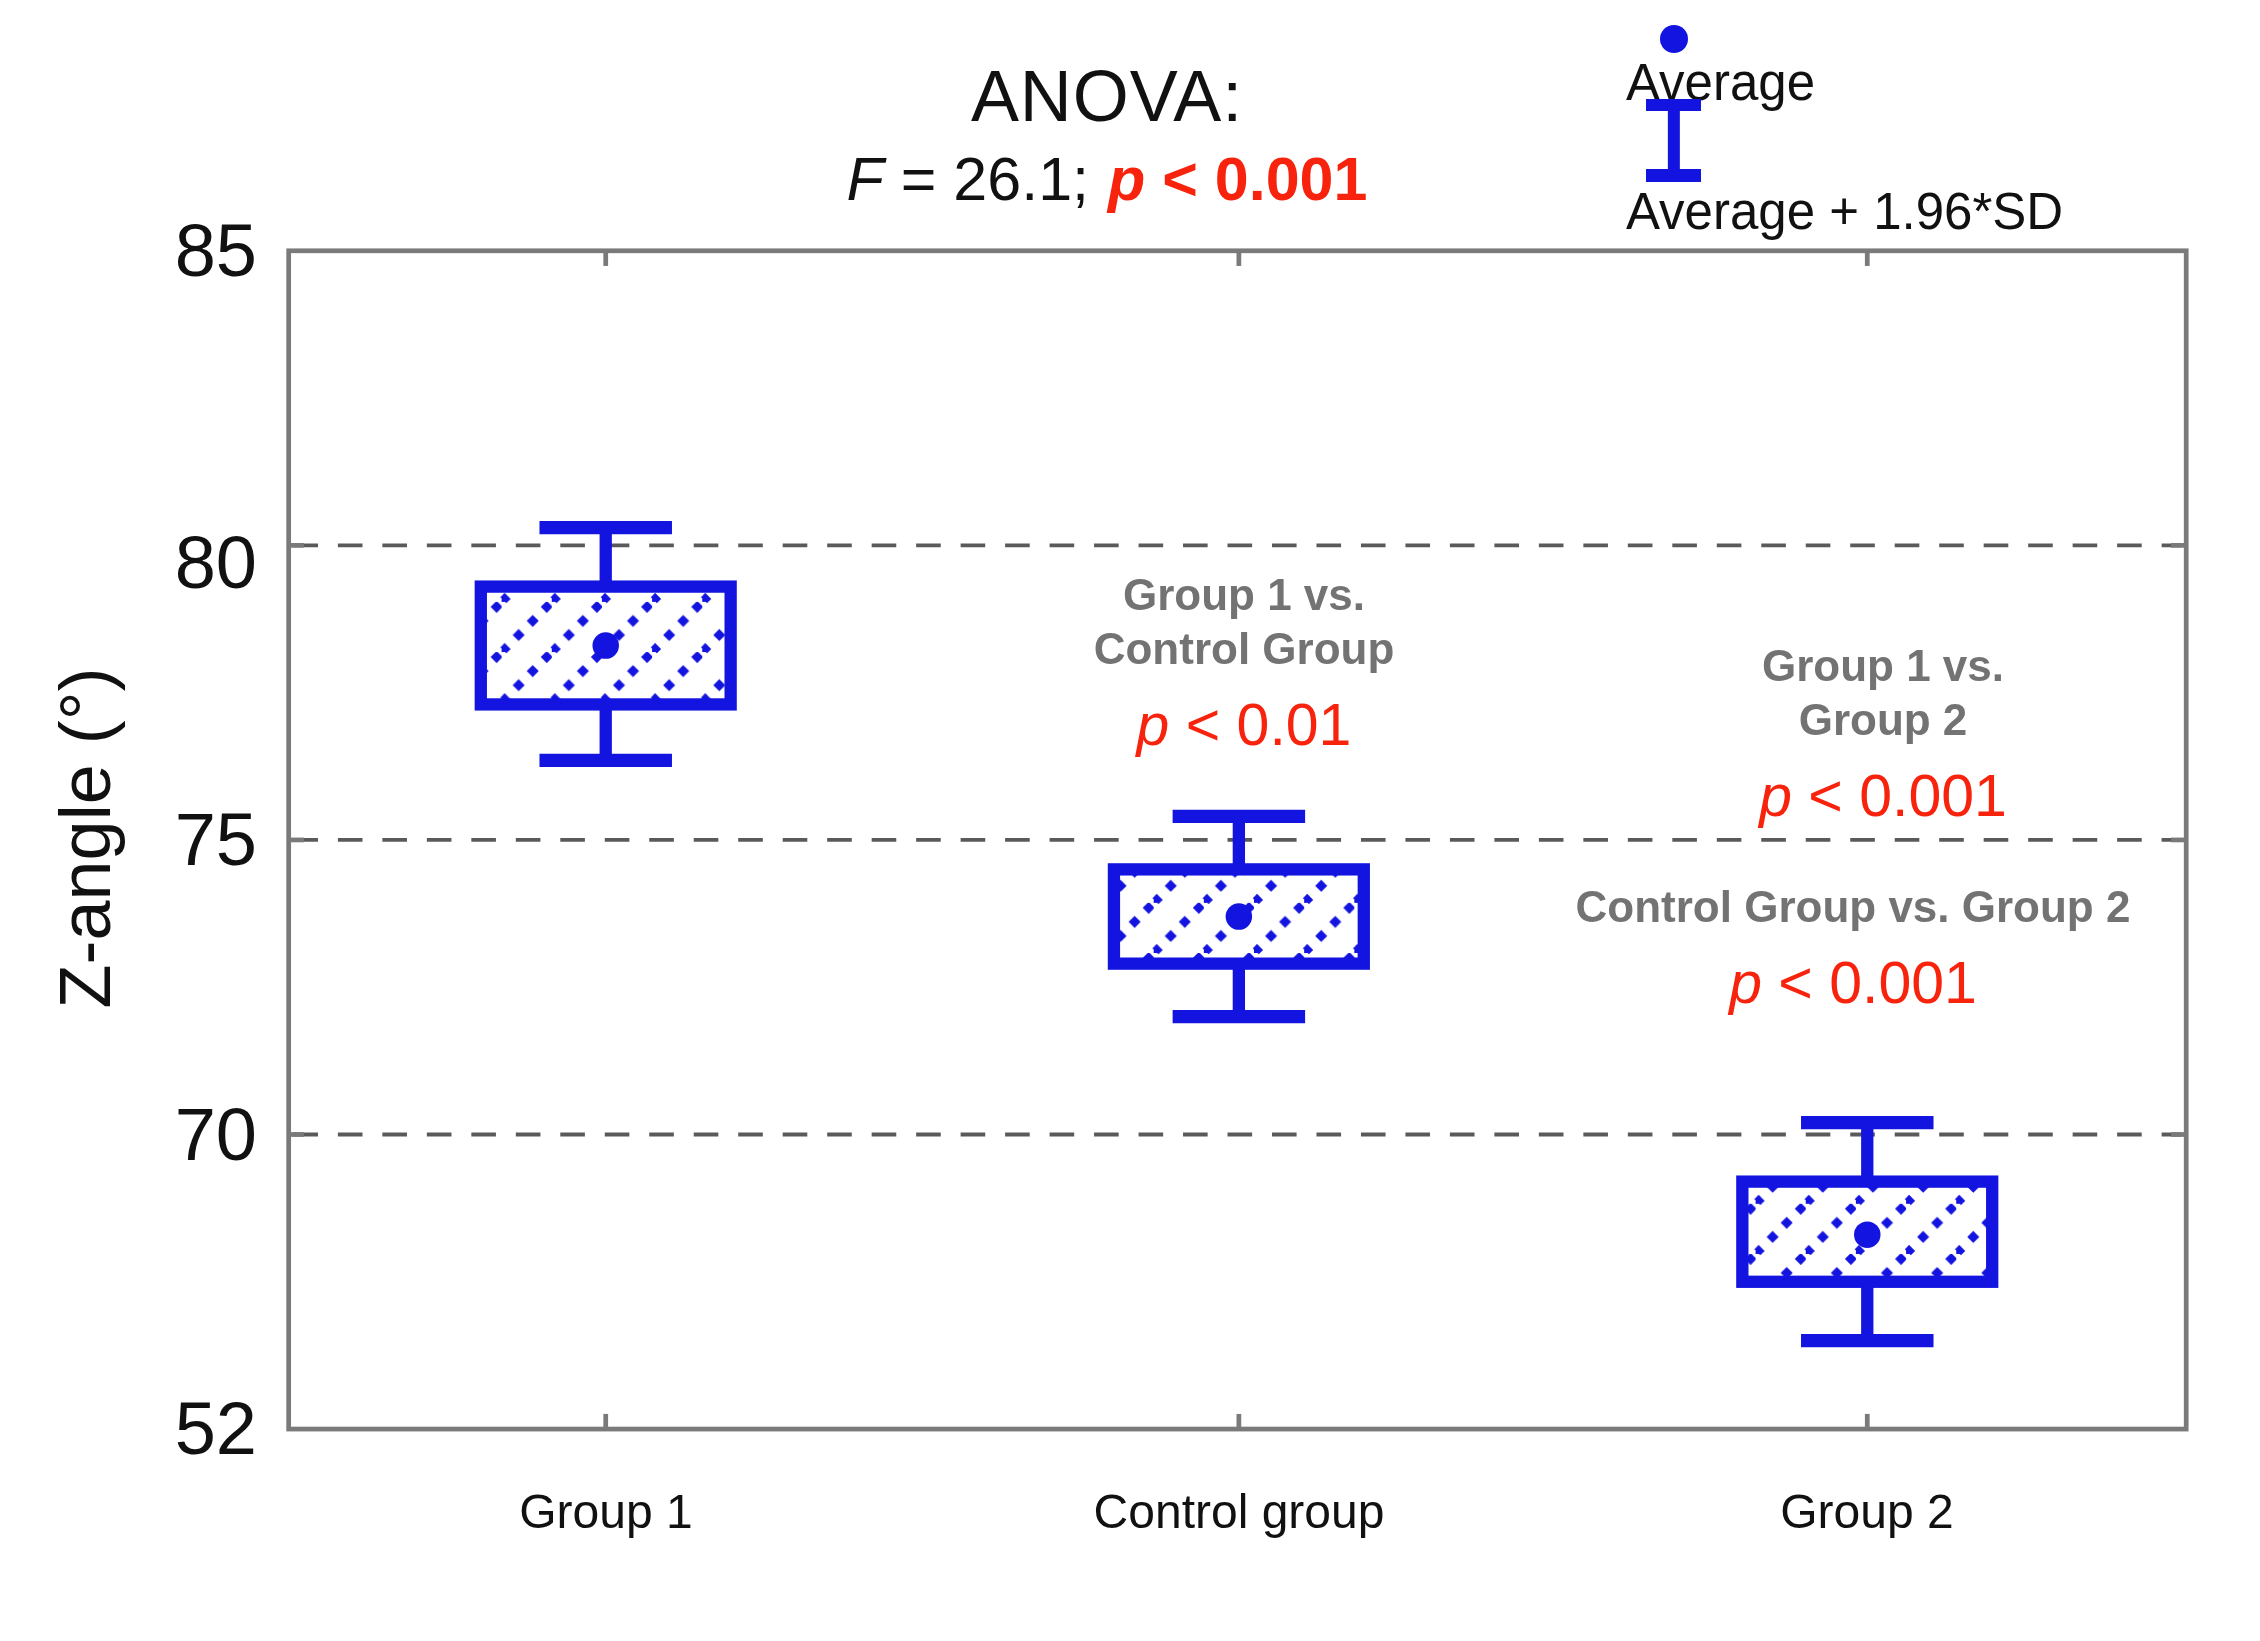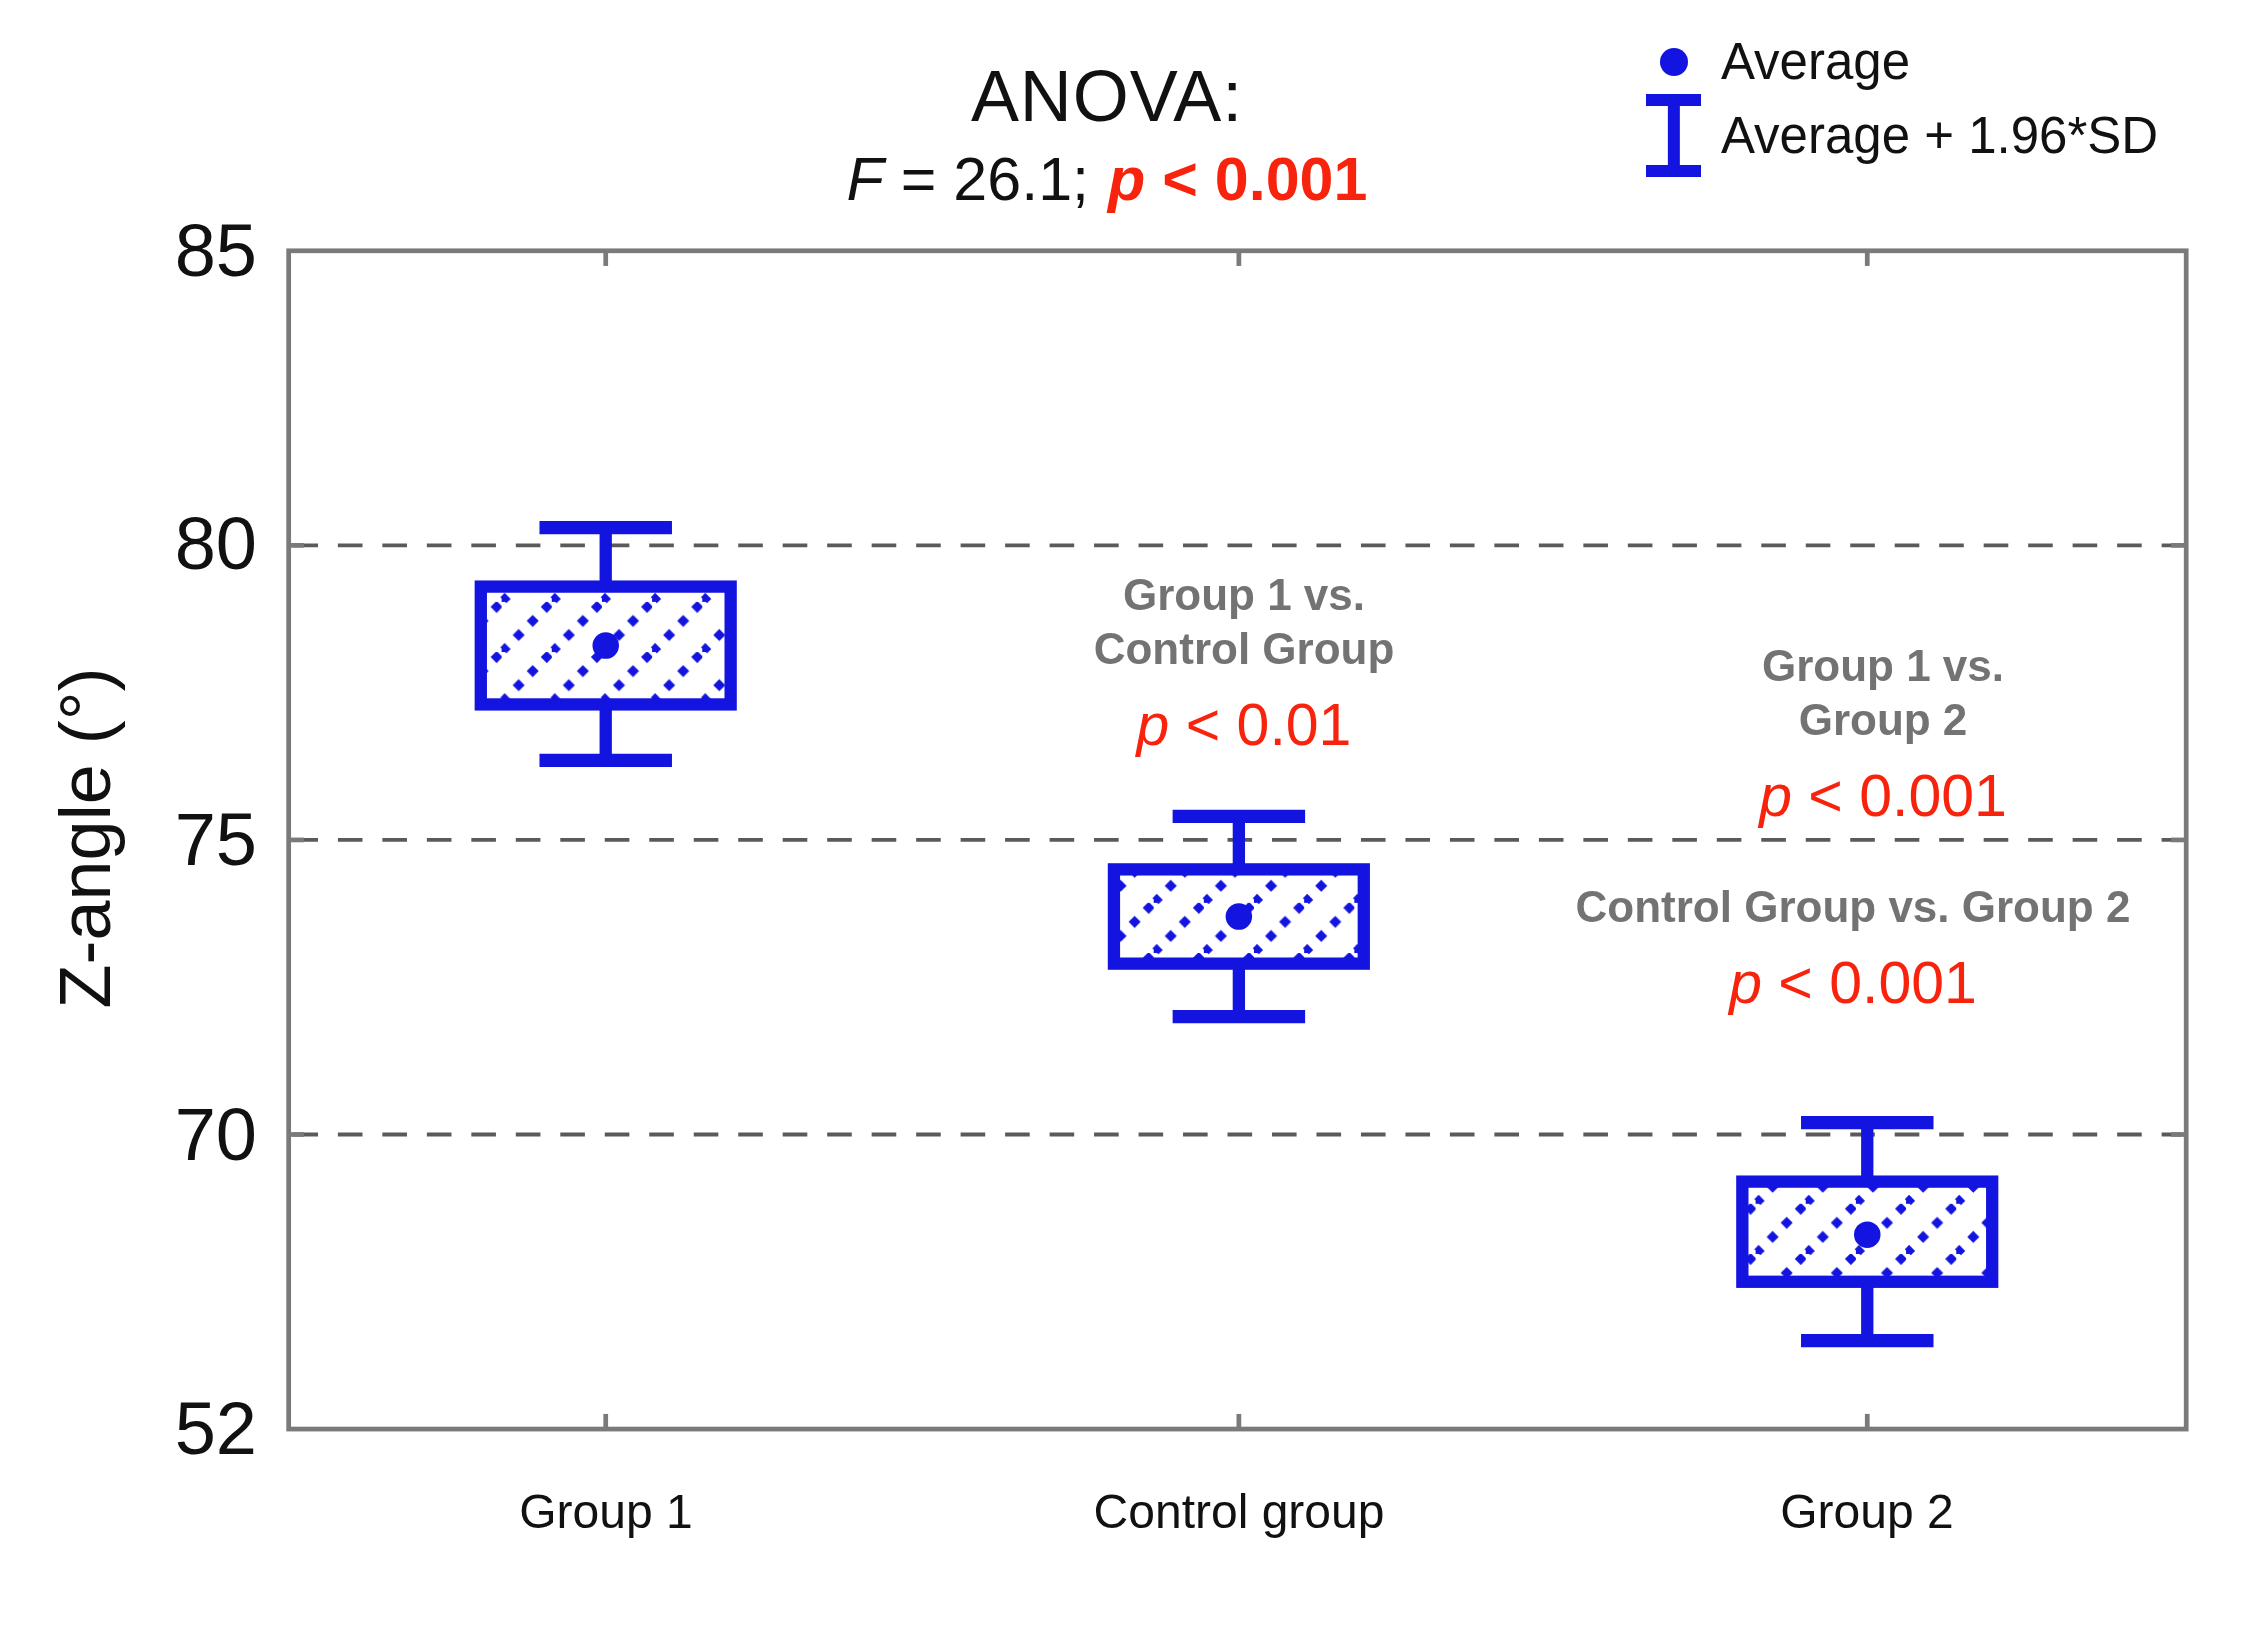--- a/index.html
+++ b/index.html
@@ -17,21 +17,21 @@
     font-size:72px; letter-spacing:0.9px; white-space:nowrap;
   }
   #anova-stats {
     left:1107px; top:144px; transform:translateX(-50%);
     font-size:61px; white-space:nowrap;
   }
   #anova-stats .f-it { font-style:italic; }
   #anova-stats .red { color:var(--red); font-weight:bold; margin-left:19px; }
 
   #legend { left:1626px; top:24.6px; }
-  .legend-row { display:flex; align-items:center; height:74px; }
+  .legend-row { display:flex; height:74px;flex-direction:column; }
   .legend-icon-cell { width:95px; display:flex; justify-content:center; align-items:center; }
   .legend-label { font-size:51px; white-space:nowrap; }
   .dot-icon { width:28px; height:28px; border-radius:50%; background:var(--blue); }
   .square-icon { width:42px; height:51px; border:10.4px solid var(--blue); background:#fff; }
   .ibeam-icon { position:relative; width:55px; height:83px; }
   .ibeam-icon::before, .ibeam-icon::after {
     content:""; position:absolute; left:0; width:100%; height:12.3px; background:var(--blue);
   }
   .ibeam-icon::before { top:0; }
   .ibeam-icon::after { bottom:0; }
@@ -131,21 +131,21 @@
       <line x1="1903" y1="1186.2999999999997" x2="2043" y2="1186.2999999999997" stroke="#1414e0" stroke-width="14"></line>
       <line x1="1903" y1="1416.625" x2="2043" y2="1416.625" stroke="#1414e0" stroke-width="14"></line>
       <rect x="1841" y="1248.5499999999997" width="264" height="105.82500000000027" fill="#ffffff"></rect>
       <rect x="1841" y="1248.5499999999997" width="264" height="105.82500000000027" fill="url(#hatch)" stroke="#1414e0" stroke-width="13"></rect>
       <circle cx="1973" cy="1304.5750000000003" r="14" fill="#1414e0"></circle>
     </g>
   </svg>
 
 <div id="yticks">
     <div class="ytick" style="top: 213px;">85</div>
-    <div class="ytick" style="top: 506px; padding-left: 24px;">80</div>
+    <div class="ytick" style="top: 525px; padding-left: 24px;">80</div>
     <div class="ytick" style="top: 802px; text-align: right;">75</div>
     <div class="ytick" style="top: 1097px;">70</div>
     <div class="ytick" style="top: 1391px;">52</div>
   </div>
 <div id="xticks">
     <div class="xtick" style="left: 606px;">Group 1</div>
     <div class="xtick" style="left: 1239px;">Control group</div>
     <div class="xtick" style="left: 1867px;">Group 2</div>
   </div>
 <div id="annotations">

